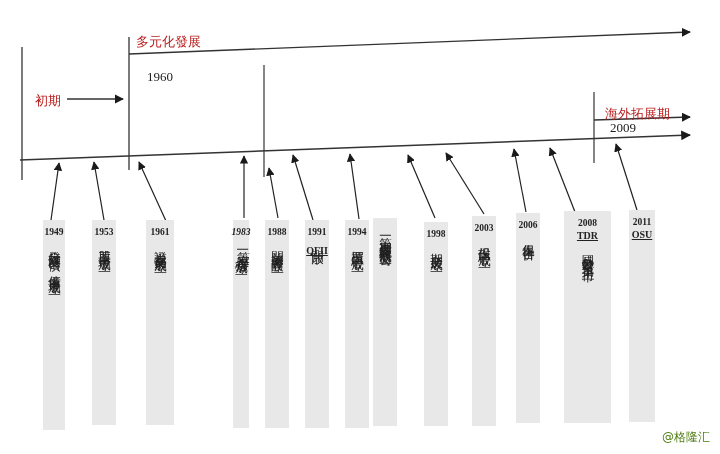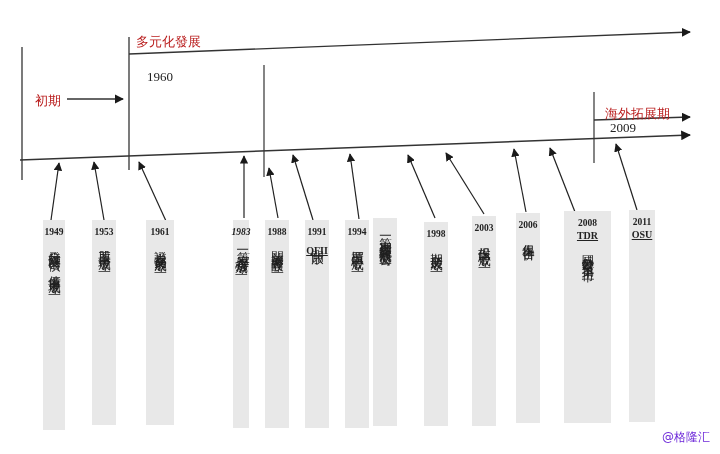--- a/index.html
+++ b/index.html
@@ -5,21 +5,21 @@
   html, body { margin: 0; padding: 0; background: #ffffff; }
   body { width: 720px; height: 454px; position: relative; overflow: hidden;
          font-family: "DejaVu Serif", "Liberation Serif", serif; color: #1e1e1e; }
   svg.lines { position: absolute; left: 0; top: 0; }
   .lbl { position: absolute; font-size: 13px; color: #b91c1c; white-space: nowrap; }
   .year-big { position: absolute; font-size: 13px; color: #222; font-family: "Liberation Serif", "DejaVu Serif", serif; }
   .col { position: absolute; top: 220px; background: #e8e8e8; display: flex; flex-direction: column; align-items: center; padding-top: 6px; box-sizing: border-box; }
   .col .yr { font-size: 9.5px; font-weight: bold; font-family: "Liberation Serif", "DejaVu Serif", serif; color: #222; line-height: 12px; }
   .col .sub { font-size: 10px; font-weight: bold; font-family: "Liberation Serif", "DejaVu Serif", serif; color: #222; line-height: 13px; text-decoration: underline; }
   .col .txt { writing-mode: vertical-rl; text-orientation: upright; font-size: 12.5px; letter-spacing: 1.6px; color: #1e1e1e; margin-top: 3px; font-family: "DejaVu Sans", "Liberation Sans", sans-serif; }
-  .watermark { position: absolute; right: 10px; bottom: 8px; font-size: 12px; color: #6d28d9; font-family: "DejaVu Sans", "Liberation Sans", sans-serif; }
+  .watermark { position: absolute; right: 10px; bottom: 8px; font-size: 12px; color: #4d7c0f; font-family: "DejaVu Sans", "Liberation Sans", sans-serif; }
 </style>
 </head>
 <body>
 
 <svg class="lines" width="720" height="454" viewBox="0 0 720 454">
   <defs>
     <marker id="ah" viewBox="0 0 10 10" refX="9" refY="5" markerWidth="7" markerHeight="7" orient="auto-start-reverse">
       <path d="M0,0 L10,5 L0,10 z" fill="#1a1a1a"></path>
     </marker>
   </defs>

